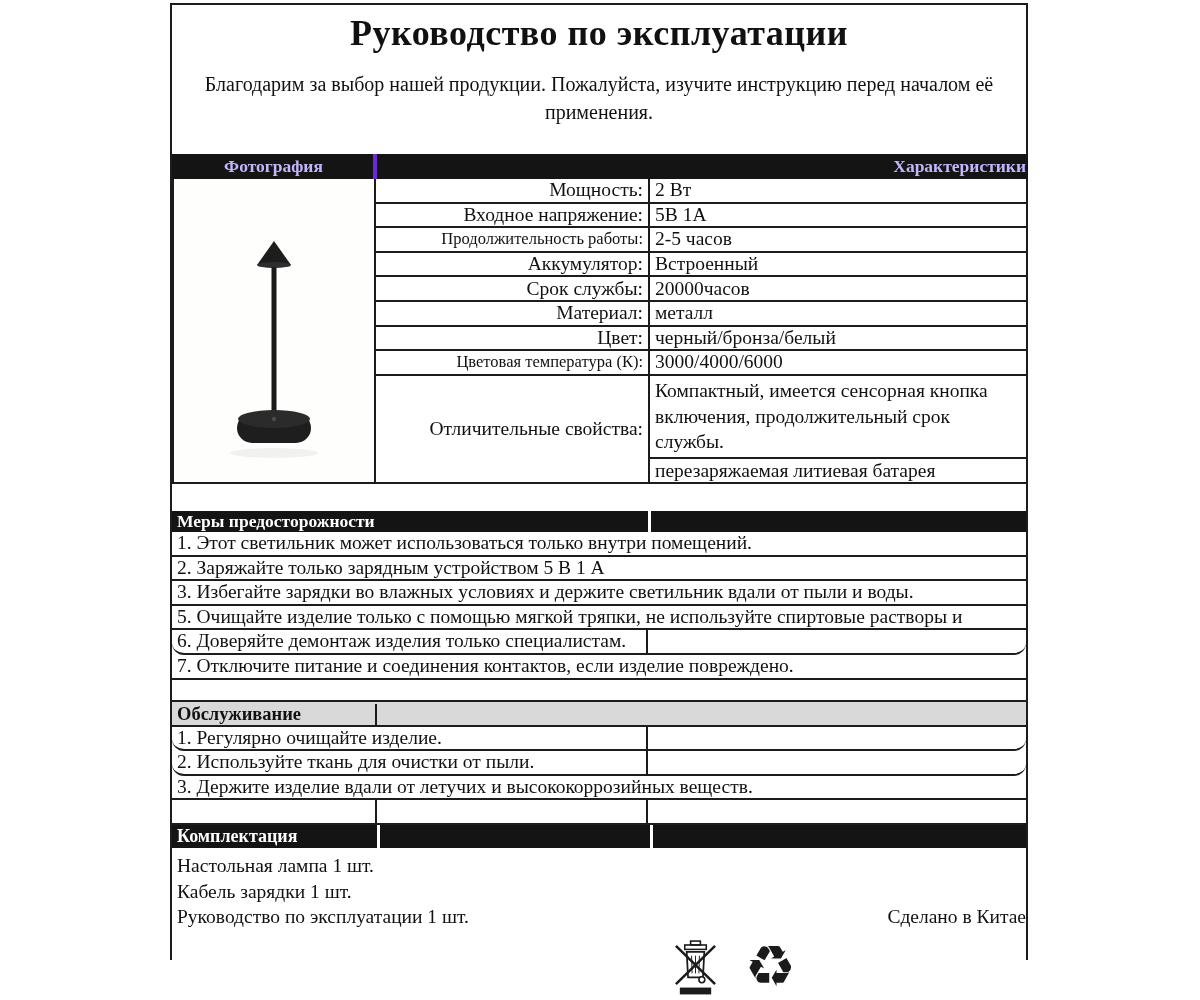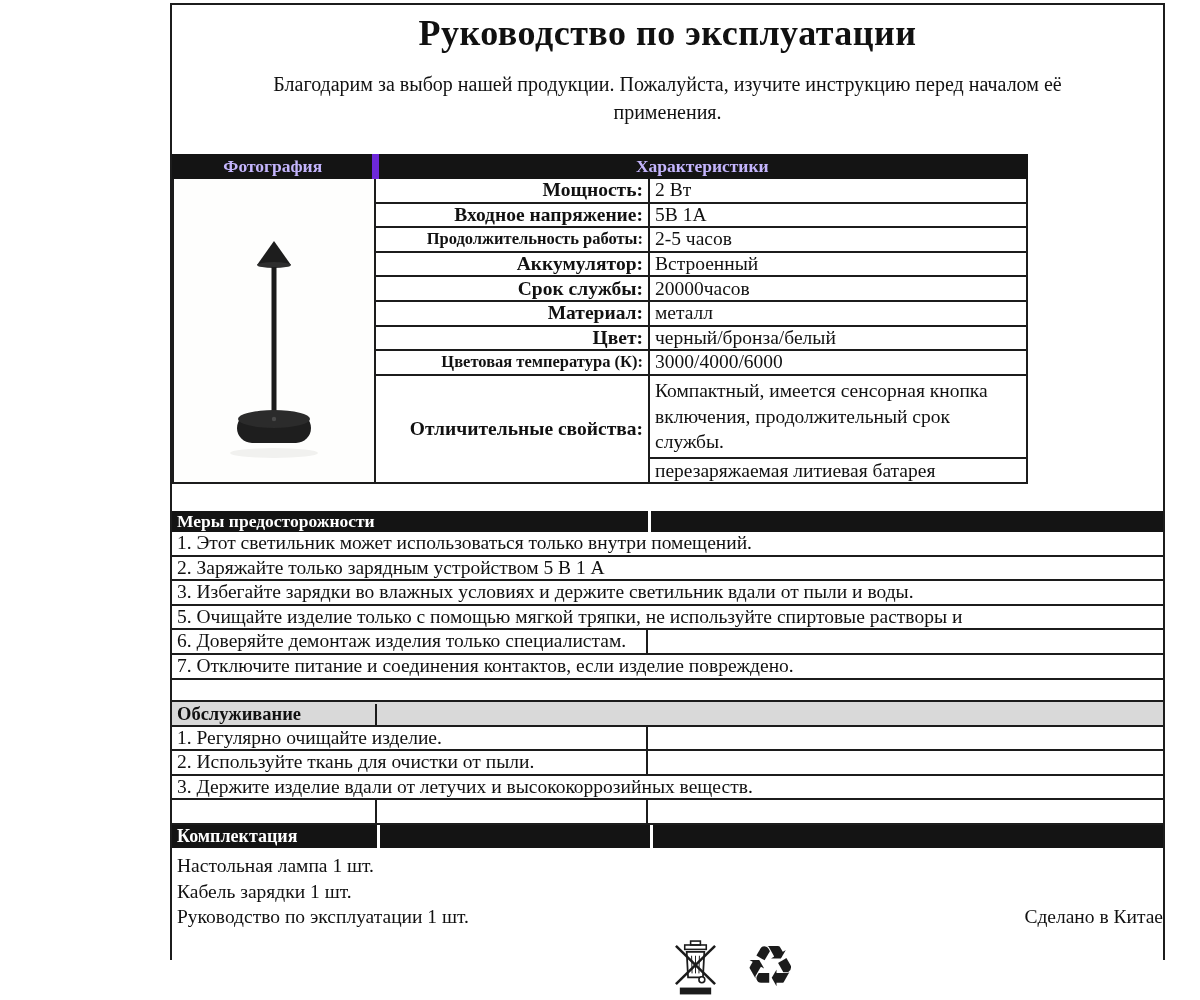--- a/index.html
+++ b/index.html
@@ -12,21 +12,21 @@
     position: relative;
     width: 1200px;
     height: 1000px;
     background: #fff;
     overflow: hidden;
   }
   .page-frame {
     position: absolute;
     left: 170px;
     top: 3px;
-    width: 995px;
+    width: 858px;
     height: 957px;
     border-left: 2px solid #1c1c1c;
     border-right: 2px solid #1c1c1c;
     border-top: 2px solid #1c1c1c;
   }
   
   .doc-header { height: 142px; text-align: center; }
   .doc-title {
     font-size: 36px;
     font-weight: bold;
@@ -47,29 +47,29 @@
   }
   table.specs th {
     background: #141414;
     color: #c4b5fd;
     font-size: 17.5px;
     font-weight: bold;
     height: 21px;
     padding: 0;
     border: 2px solid #141414;
   }
-  table.specs th.th-right { border-left: 7px solid #6d28d9; }
+  table.specs th.th-right { border-left: 4px solid #6d28d9; text-align: right; }
   table.specs td {
     border: 2px solid #1c1c1c;
     font-size: 19.5px;
     height: 24.6px;
     padding: 0 5px;
     vertical-align: middle;
   }
-  td.spec-label { text-align: right; white-space: nowrap; padding-right: 6px; font-weight: bold; }
+  td.spec-label { text-align: right; white-space: nowrap; padding-right: 6px; }
   td.spec-label.small { font-size: 16.5px; }
   td.spec-value { text-align: left; padding-left: 7px; }
   td.feature-value { line-height: 25.5px; padding: 2px 6px 4px 7px; height: auto; }
   td.photo-cell {
     vertical-align: middle;
     text-align: center;
     background: #fefefd;
     padding: 0;
   }
   .lamp-wrap { display: inline-block; margin-top: 48px; }
@@ -89,21 +89,21 @@
   .bar-black .bdiv { width: 3px; background: #ffffff; height: 100%; }
   .bar-black .bc-rest { flex: 1; }
   .row {
     border-bottom: 2px solid #1c1c1c;
     font-size: 19.5px;
     height: 24.6px;
     line-height: 22.5px;
     padding: 0 5px;
     overflow: hidden;
   }
-  .row.split { display: flex; padding: 0; }
+  .row.split { display: flex; padding: 0; border-radius: 12px; }
   .row.split .cell-a { width: 476px; border-right: 2px solid #1c1c1c; padding: 0 5px; }
   .row.split .cell-b { flex: 1; }
   .row.empty { height: 22px; }
   
   .bar-grey {
     display: flex;
     height: 25px;
     line-height: 21px;
     background: #d9d9d9;
     border-bottom: 2px solid #1c1c1c;

